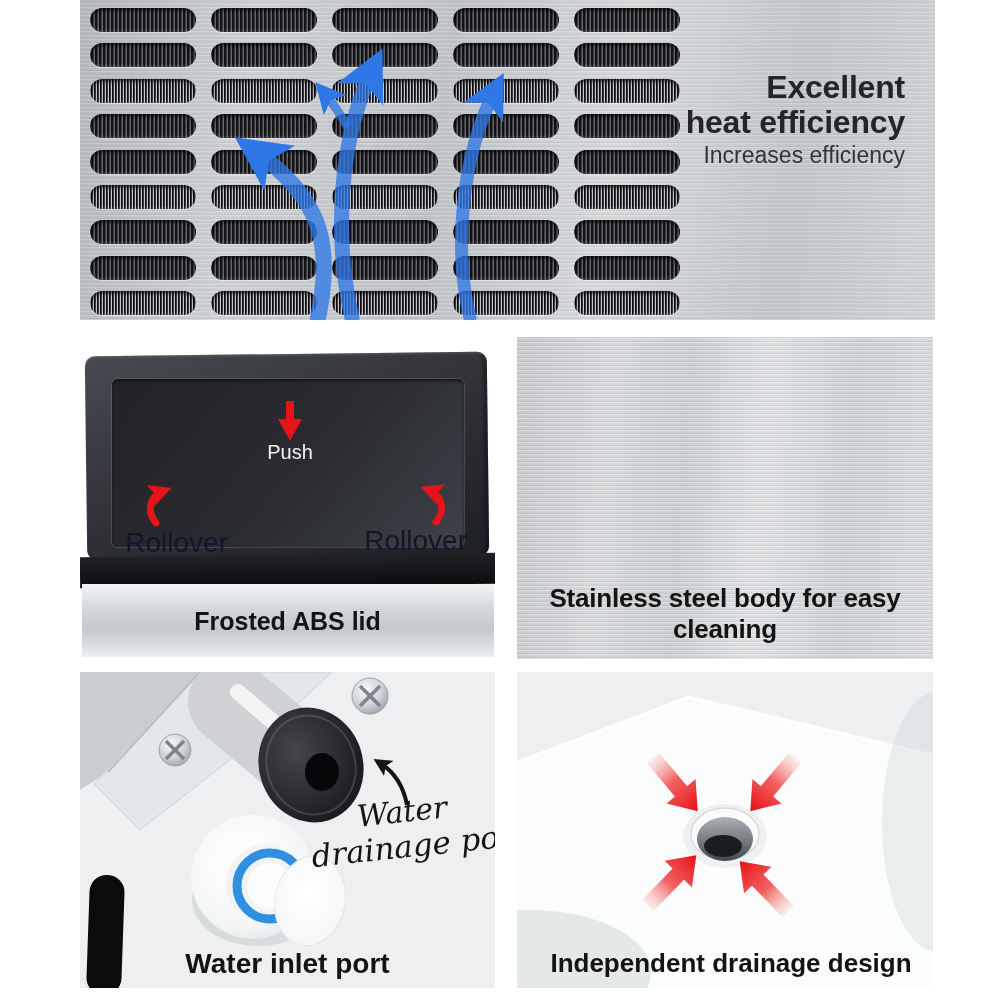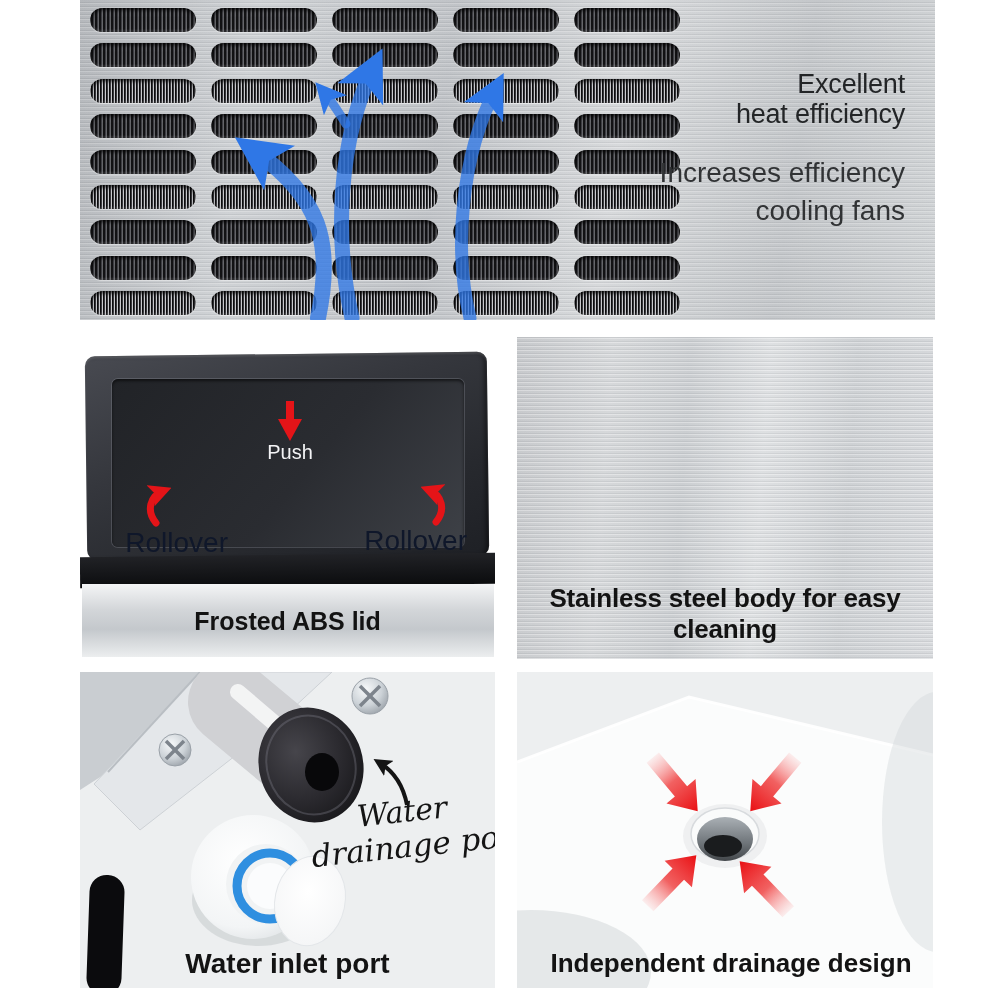--- a/index.html
+++ b/index.html
@@ -17,22 +17,22 @@
     background:
       repeating-linear-gradient(90deg, rgba(190,192,198,0.50) 0 1px, rgba(18,18,20,0.92) 1px 3px, rgba(70,70,76,0.85) 3px 4px),
       linear-gradient(180deg,#2c2c2f,#060607 40%,#151517);
     box-shadow: inset 0 2px 4px rgba(0,0,0,0.85), inset 0 -2px 2px rgba(255,255,255,0.12),
                 0 1px 1px rgba(255,255,255,0.45);}
   .slot.fine{background:
       repeating-linear-gradient(90deg, rgba(235,236,240,0.85) 0 1px, rgba(12,12,14,0.95) 1px 2px, rgba(90,90,96,0.6) 2px 3px),
       linear-gradient(180deg,#232325,#000 45%,#101012);}
   .airflow{position:absolute;inset:0;}
   .heat-text{position:absolute;top:70px;right:30px;text-align:right;color:#232527;}
-  .heat-title{font-size:27px;font-weight:400;line-height:1.1;letter-spacing:-0.2px;}
-  .heat-sub{margin-top:25px;font-size:28px;font-weight:400;line-height:1.34;color:#313335;}
+  .heat-title{font-size:32px;font-weight:700;line-height:1.1;letter-spacing:-0.2px;}
+  .heat-sub{font-size:23px;font-weight:400;line-height:1.34;color:#313335;}
 
   
   .sec-lid{left:80px;top:335px;width:415px;height:322px;background:#ffffff;}
   .lid-body{position:absolute;left:6px;top:19px;width:402px;height:204px;border-radius:10px;
     transform:rotate(-0.7deg);
     background:linear-gradient(160deg,#484a51 0%,#35373d 38%,#27292e 72%,#1e2025 100%);
     box-shadow:inset 0 2px 2px rgba(255,255,255,0.14), inset -3px 0 4px rgba(0,0,0,0.45);}
   .lid-panel{position:absolute;left:32px;top:44px;width:352px;height:168px;border-radius:6px;
     background:linear-gradient(130deg,#212327 0%,#2a2c31 55%,#3e4147 100%);
     box-shadow:0 0 0 1px rgba(145,150,158,0.30), inset 0 2px 3px rgba(0,0,0,0.55);}
@@ -138,21 +138,20 @@
       </g>
     </svg>
 
     <div class="heat-text">
       <div class="heat-title">
         <div>Excellent</div>
         <div>heat efficiency</div>
       </div>
       <div class="heat-sub">
         <div>Increases efficiency</div>
-        <div>cooling fans</div>
       </div>
     </div>
   </div>
 
   <div class="sec sec-lid">
     <div class="lid-body"></div>
     <div class="lid-panel"></div>
     <div class="lid-base"></div>
     <div class="lid-silver"></div>
 

